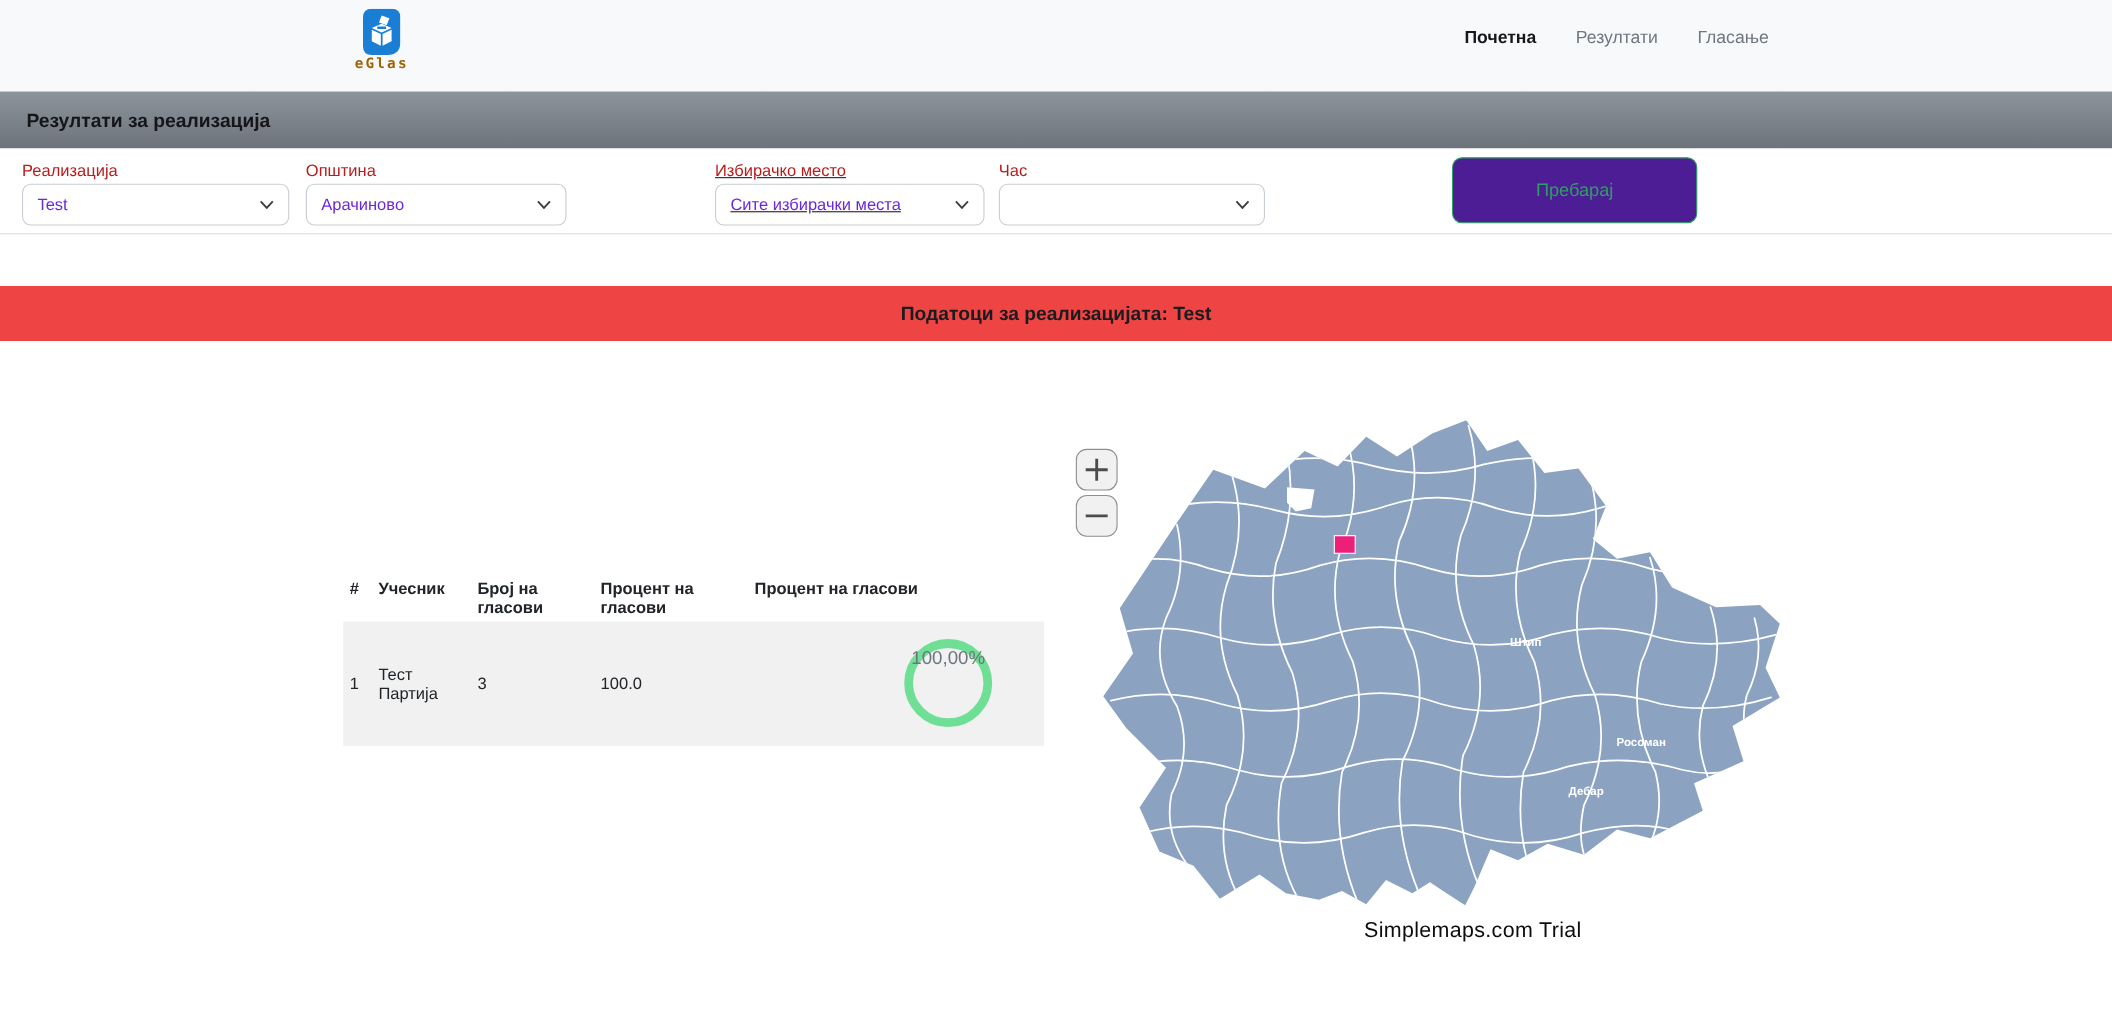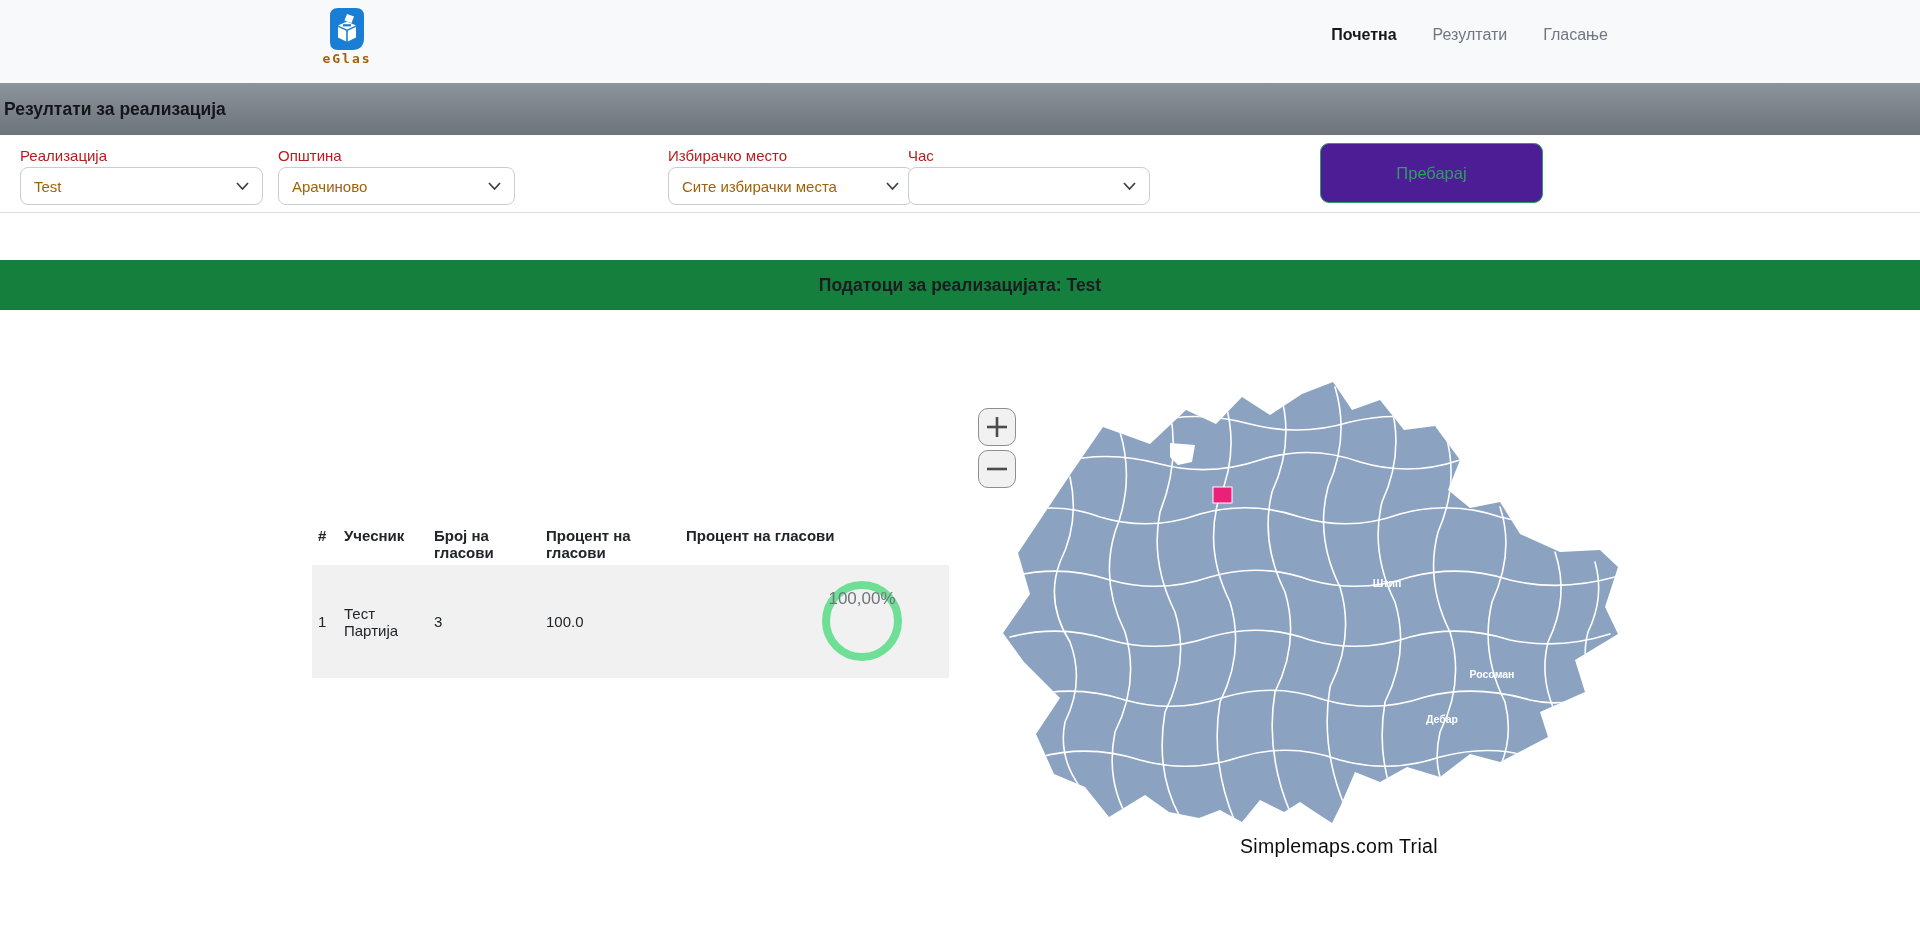--- a/index.html
+++ b/index.html
@@ -15,42 +15,42 @@
   .brand-text { display:block; margin-top:1px; font-family:"DejaVu Sans Mono","Liberation Mono",monospace;
     font-size:13px; font-weight:bold; color:#a16207; letter-spacing:2px; }
   .nav-links { position:absolute; right:12px; top:26px; display:flex; gap:36px; }
   .nav-link { font-size:16px; color:#6f7780; text-decoration:none; cursor:pointer; }
   .nav-link.active { color:#16181b; font-weight:bold; }
 
   
   .page-title-bar { width:100%; height:52px;
     background:linear-gradient(180deg,#8e949b 0%,#6c737a 100%); }
   .page-title-bar h1 { font-size:17.5px; font-weight:bold; color:#14161a;
-    line-height:52px; padding-left:4px; }
+    line-height:52px; padding-left:24px; }
 
   
   .filters { position:relative; width:100%; height:78px; background:#ffffff;
     border-bottom:1px solid #dadde1; }
   .fgroup { position:absolute; top:13px; }
   .fgroup label { display:block; font-size:15px; color:#b91c1c; line-height:15px;
     margin-bottom:4px; }
   .select-box { height:38px; background:#fff; border:1px solid #c8cdd3; border-radius:8px;
     display:flex; align-items:center; justify-content:space-between; padding:2px 13px;
-    font-size:15px; color:#a16207; cursor:pointer; }
+    font-size:15px; color:#6d28d9; cursor:pointer; }
   .g1 { left:20px;  width:243px; }
   .g2 { left:278px; width:237px; }
-  .g3 { left:668px; width:245px; }
+  .g3 { left:650px; width:245px;text-decoration:underline; }
   .g4 { left:908px; width:242px; }
   .search-btn { position:absolute; left:1320px; top:8px; width:223px; height:60px;
     background:#4c1d95; border:1px solid #2f9e62; border-radius:9px; color:#2f9e62;
     font-size:16.5px; font-family:inherit; cursor:pointer; }
 
   
   .spacer { height:47px; background:#fff; }
-  .section-bar { width:100%; height:50px; background:#15803d; display:flex;
+  .section-bar { width:100%; height:50px; background:#ef4444; display:flex;
     align-items:center; justify-content:center; }
   .section-bar h2 { font-size:17.5px; font-weight:bold; color:#1a1c1f; }
 
   
   .content { position:relative; width:100%; height:621px; background:#fff; }
 
   
   .rtable { position:absolute; left:312px; top:217px; width:637px; }
   .trow { display:flex; width:100%; }
   .thead { height:30px; align-items:flex-start; }

